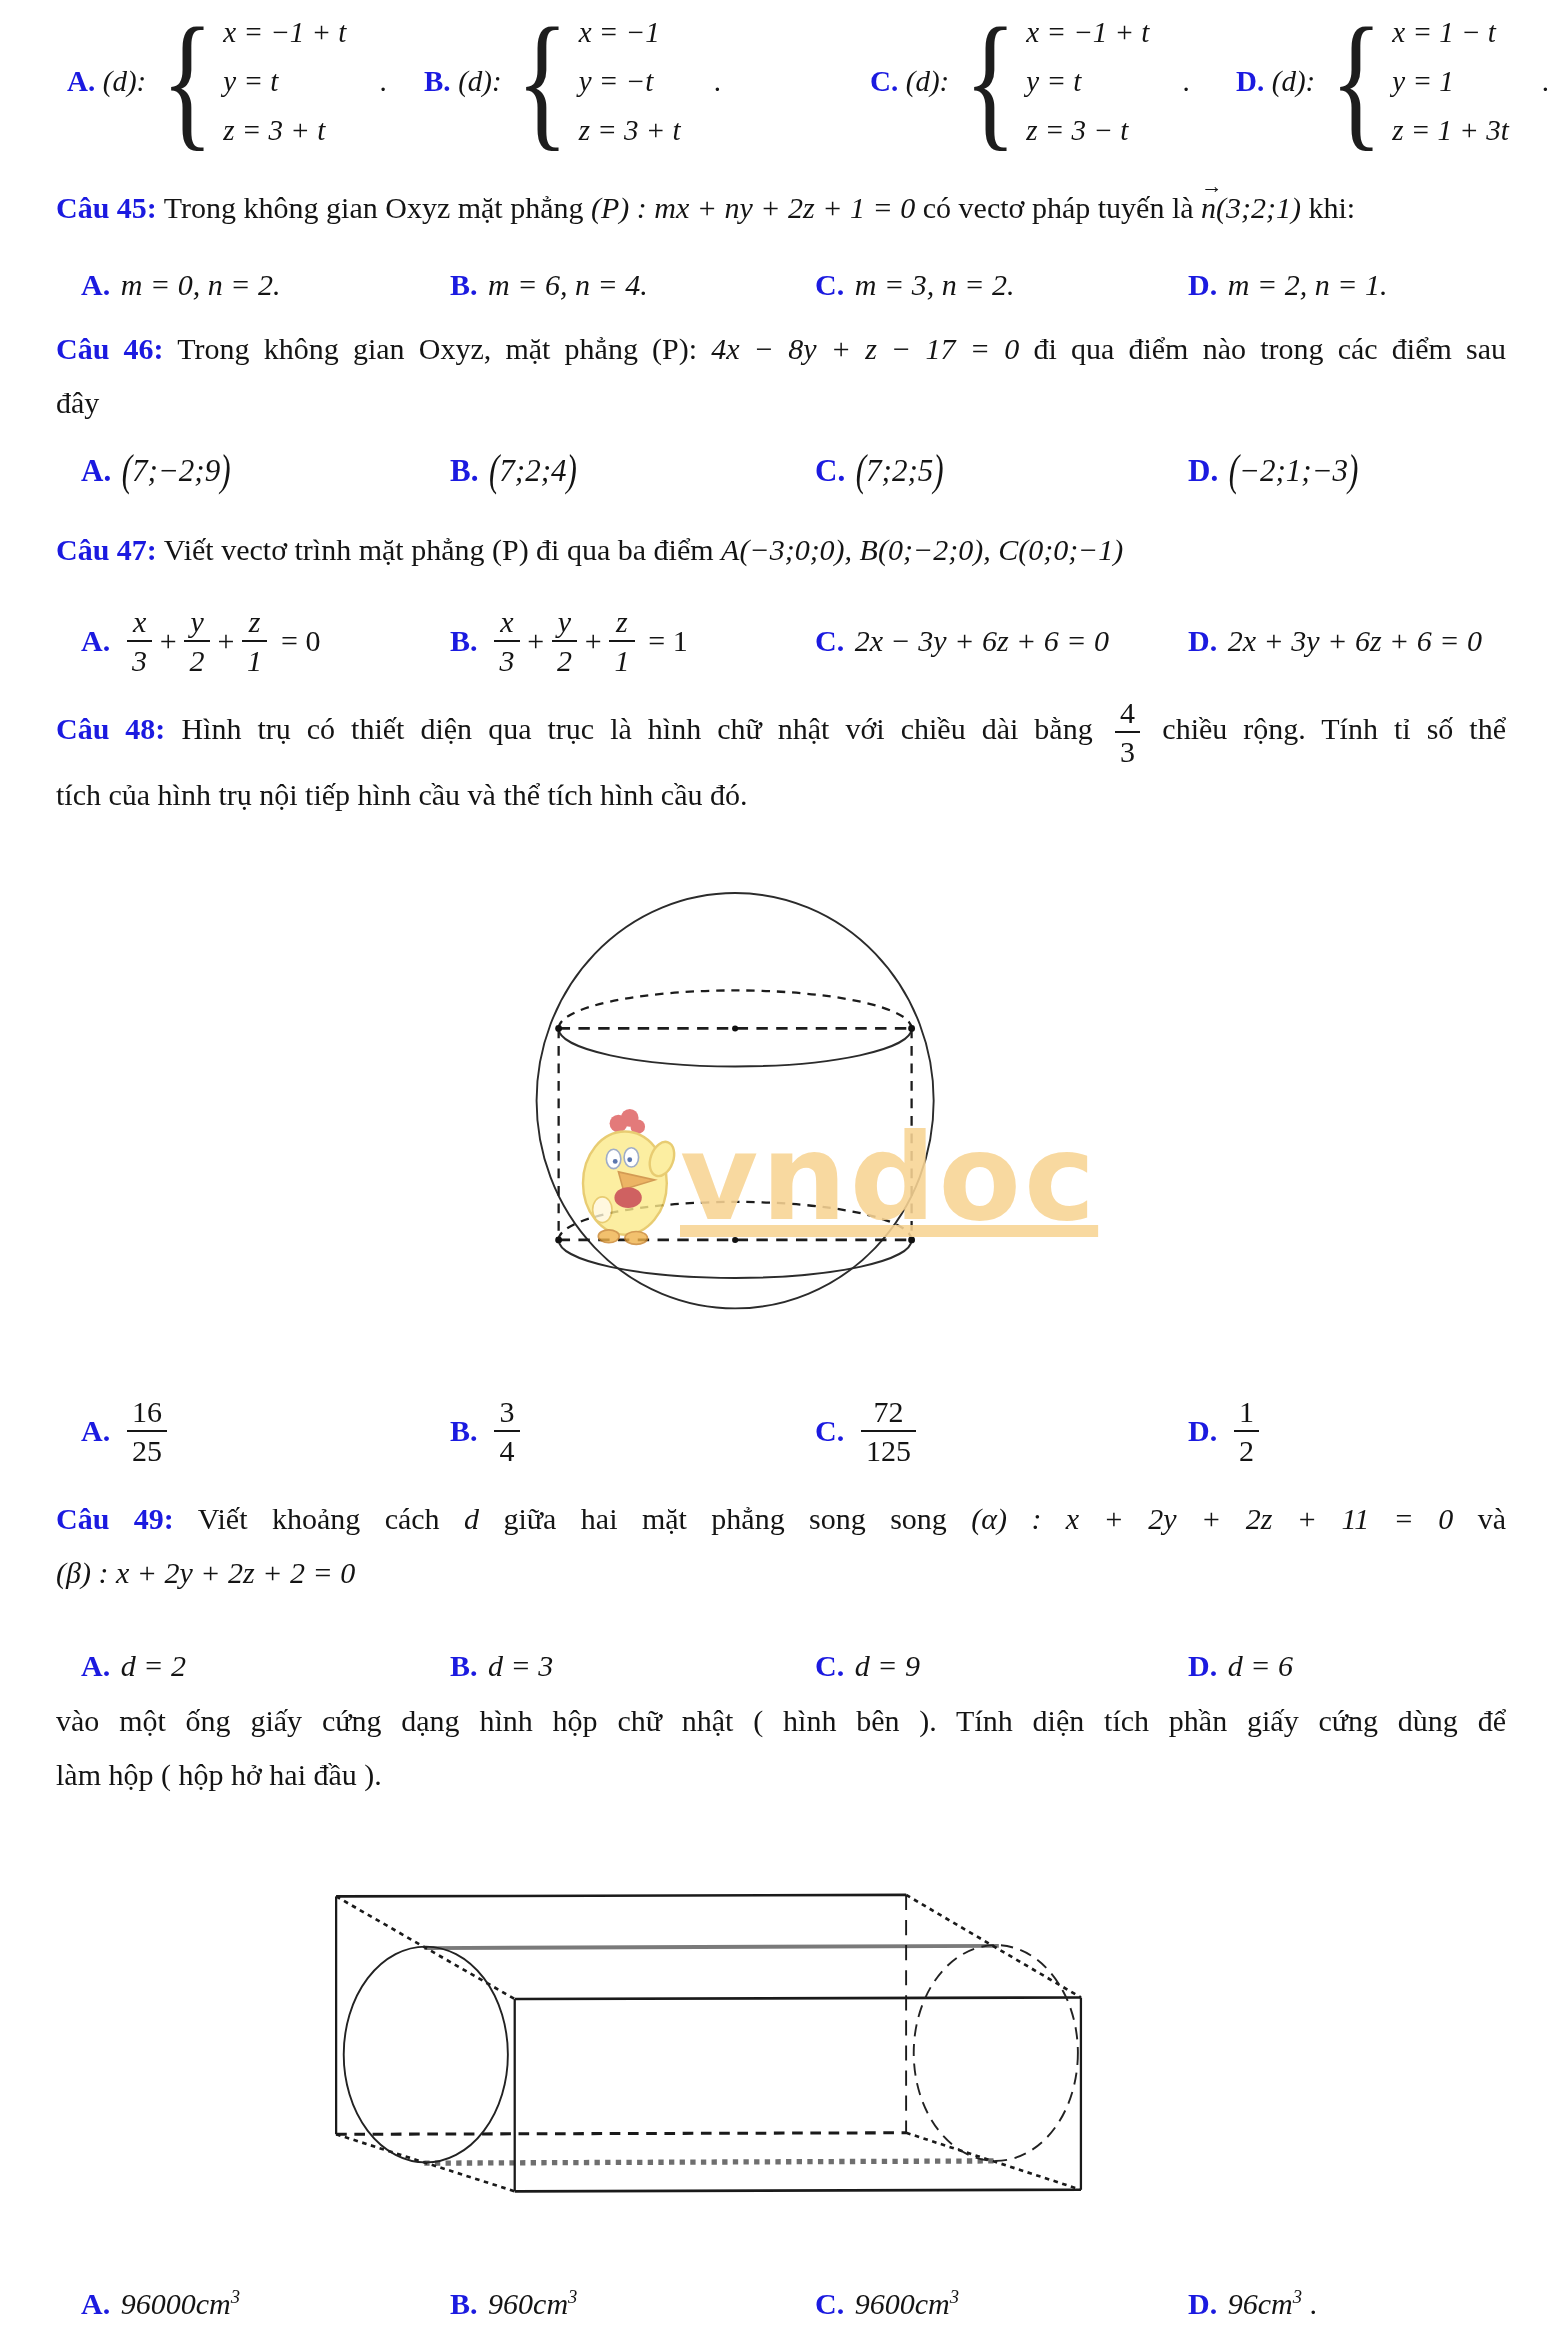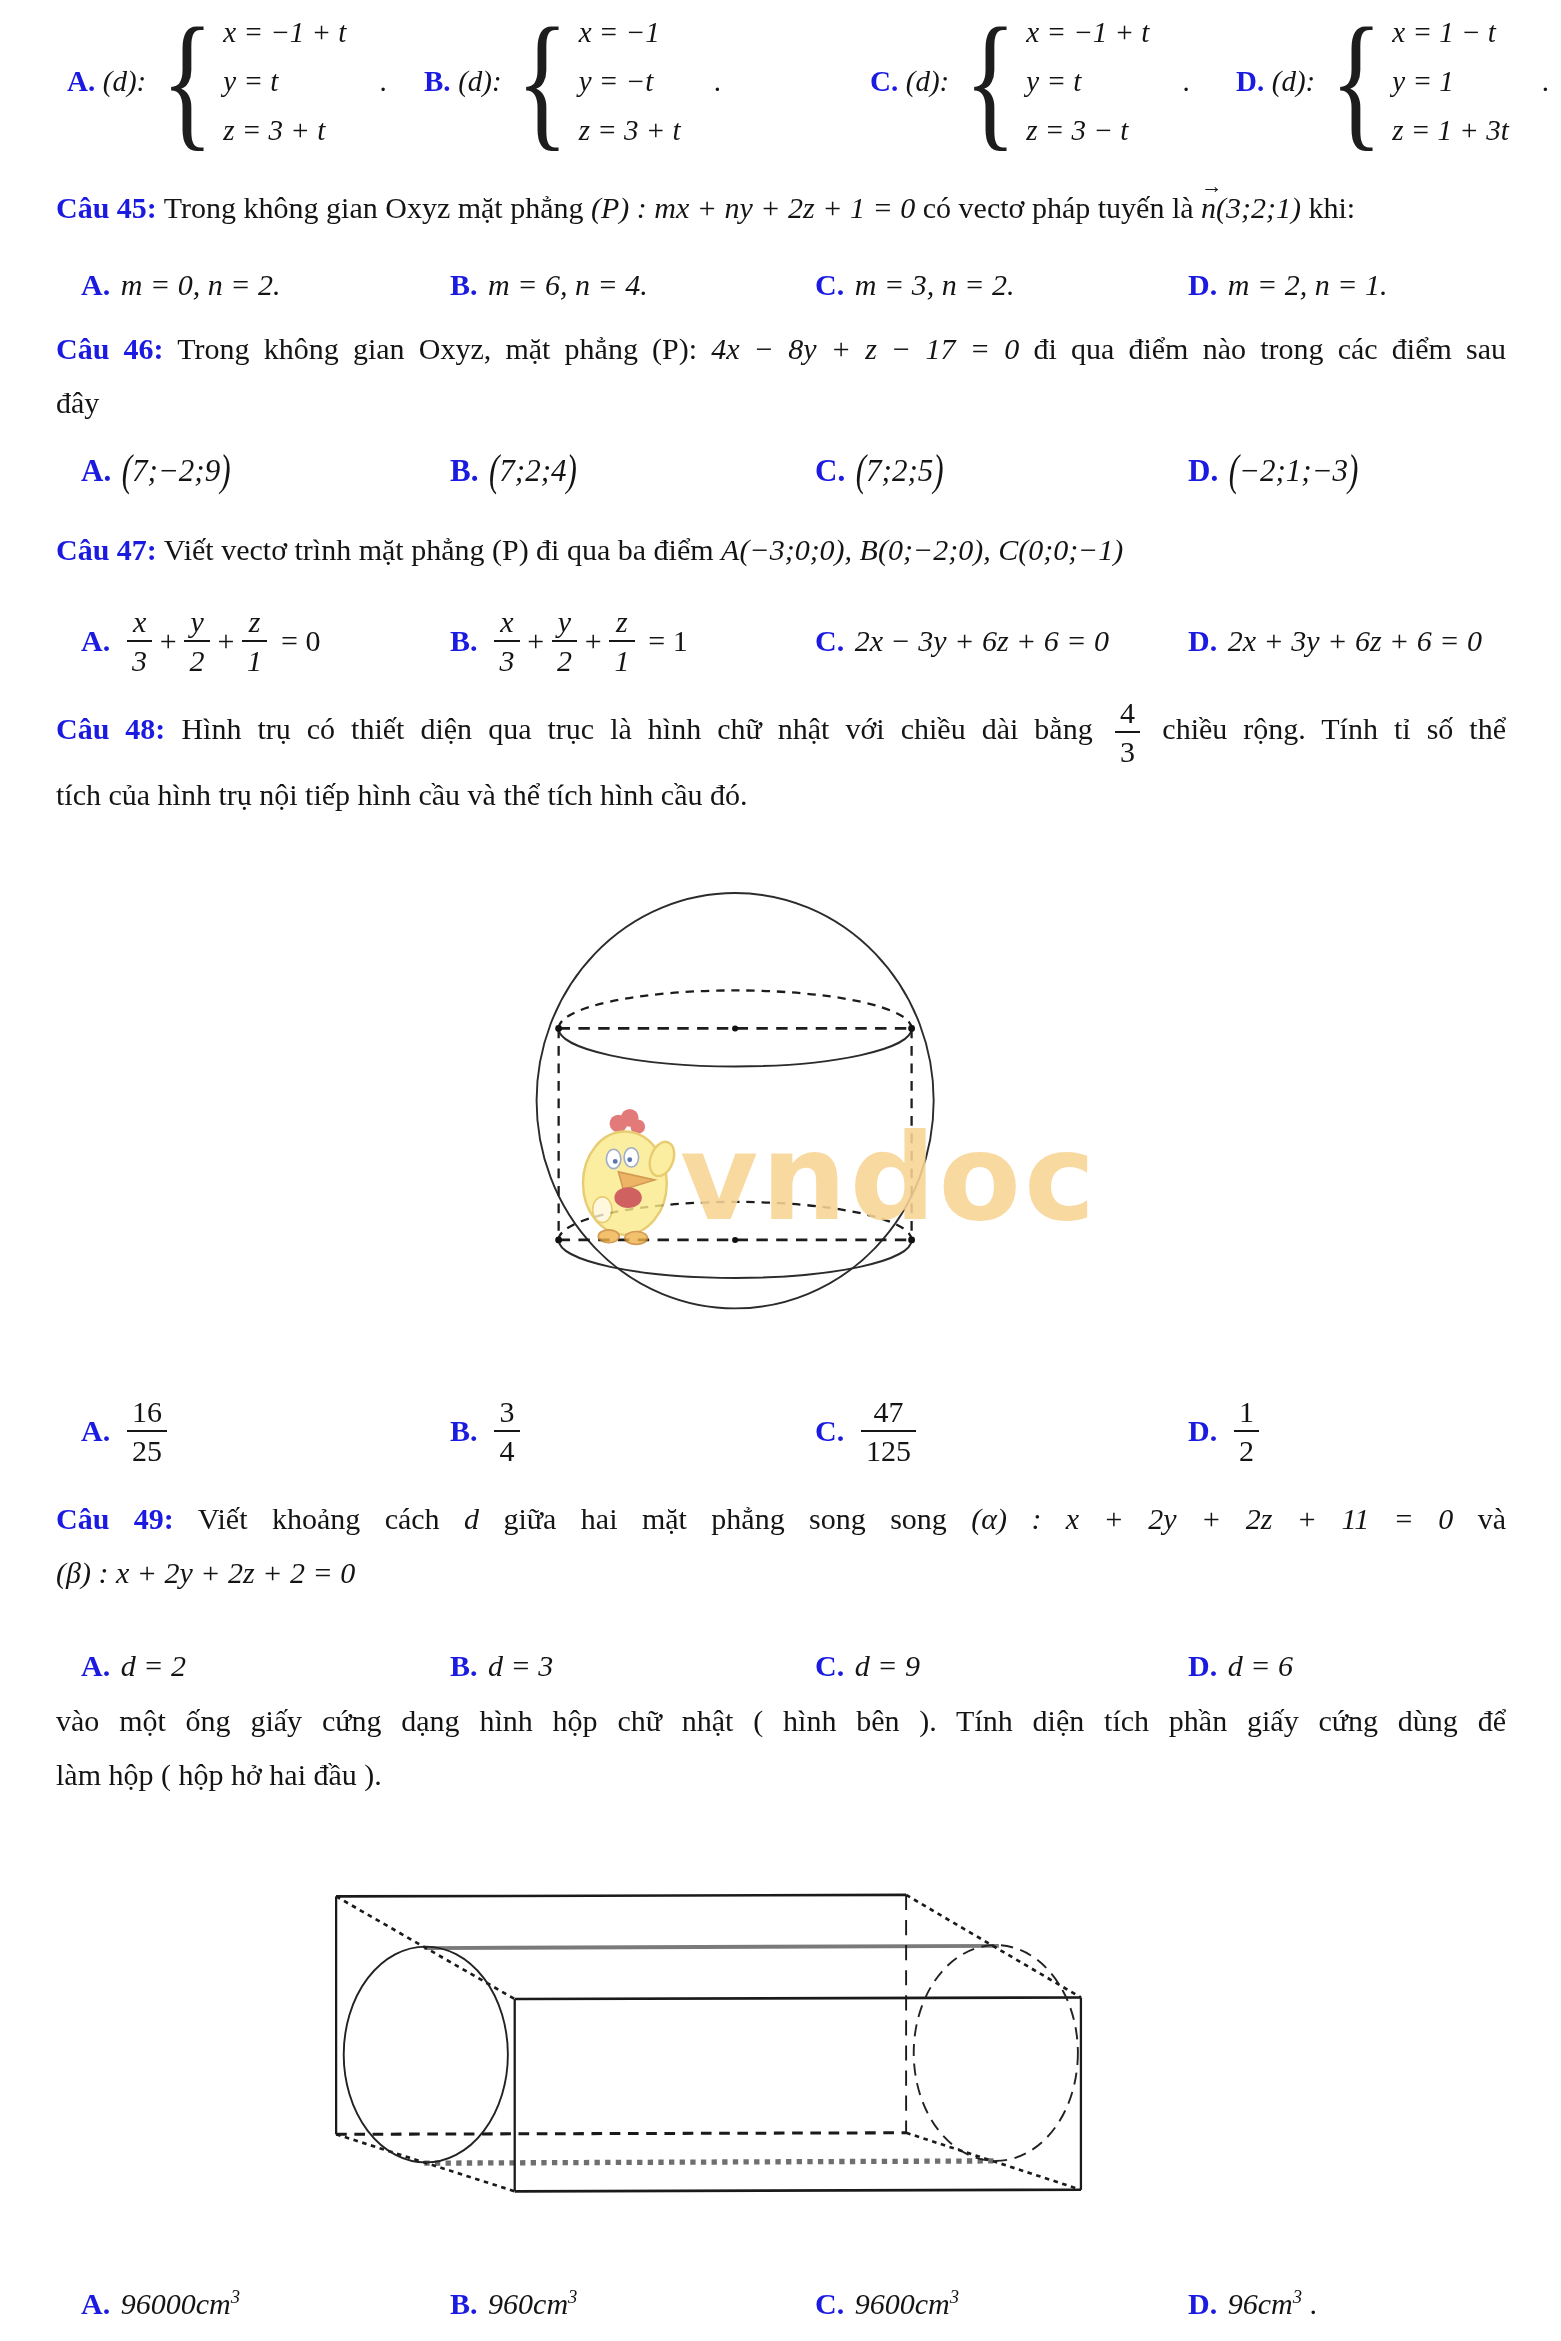--- a/index.html
+++ b/index.html
@@ -233,21 +233,21 @@
       <ellipse cx="66" cy="60" rx="9" ry="12" fill="#ffffff" stroke="#8899bb" stroke-width="2"></ellipse>
       <circle cx="46" cy="65" r="3" fill="#335599"></circle>
       <circle cx="64" cy="63" r="3" fill="#335599"></circle>
       <path d="M50 78 L95 88 L56 100 Z" fill="#e8a23e" stroke="#c9832a" stroke-width="2"></path>
       <ellipse cx="62" cy="110" rx="17" ry="13" fill="#c43a3a"></ellipse>
       <ellipse cx="30" cy="125" rx="12" ry="16" fill="#fff7d8" stroke="#e3c050" stroke-width="2"></ellipse>
       <ellipse cx="38" cy="158" rx="13" ry="8" fill="#f0b24a" stroke="#c9832a" stroke-width="2"></ellipse>
       <ellipse cx="72" cy="160" rx="14" ry="8" fill="#f0b24a" stroke="#c9832a" stroke-width="2"></ellipse>
     </svg>
   </div>
-  <div class="wm wm-text" style="left:148px;top:228px;">vndoc</div>
+  <div class="wm wm-text" style="left:148px;top:228px;text-decoration:underline;">vndoc</div>
 
   <svg width="407" height="426" viewBox="0 0 535 560">
     <ellipse cx="267" cy="277" rx="261" ry="273" fill="none" stroke="#2b2b2b" stroke-width="2.5"></ellipse>
 
     <path d="M35 182 A 232 50 0 0 1 499 182" fill="none" stroke="#1c1c1c" stroke-width="3" stroke-dasharray="11 9"></path>
     <path d="M35 182 A 232 50 0 0 0 499 182" fill="none" stroke="#2b2b2b" stroke-width="2.5"></path>
     <line x1="35" y1="182" x2="499" y2="182" stroke="#1c1c1c" stroke-width="3.5" stroke-dasharray="15 11"></line>
 
     <path d="M35 460 A 232 50 0 0 1 499 460" fill="none" stroke="#1c1c1c" stroke-width="3" stroke-dasharray="11 9"></path>
     <path d="M35 460 A 232 50 0 0 0 499 460" fill="none" stroke="#2b2b2b" stroke-width="2.5"></path>
@@ -276,21 +276,21 @@
   <div class="opt frow">
       <span class="ol">B.</span>
       <span class="frac">
         <span class="num">3</span>
         <span class="den">4</span>
       </span>
     </div>
   <div class="opt frow">
       <span class="ol">C.</span>
       <span class="frac">
-        <span class="num">47</span>
+        <span class="num">72</span>
         <span class="den">125</span>
       </span>
     </div>
   <div class="opt frow">
       <span class="ol">D.</span>
       <span class="frac">
         <span class="num">1</span>
         <span class="den">2</span>
       </span>
     </div>

